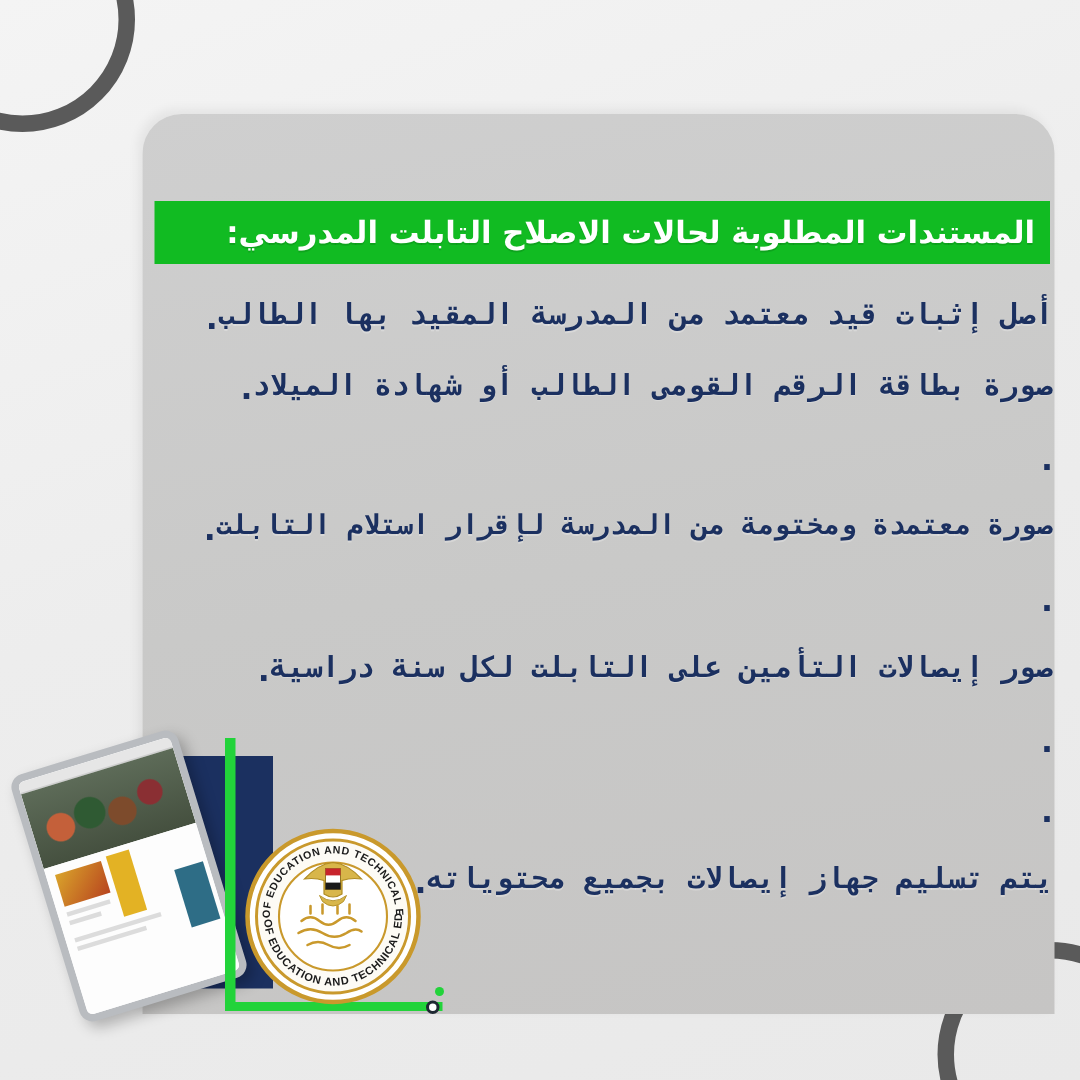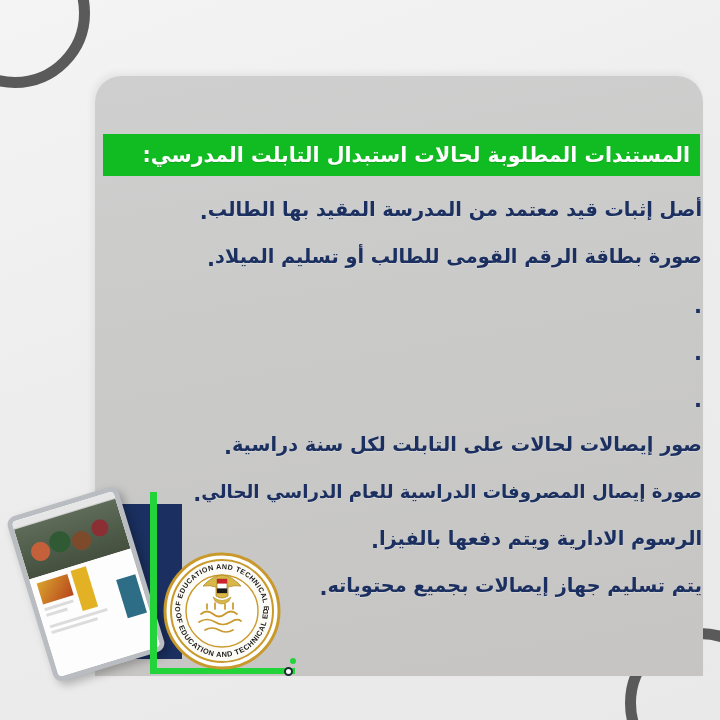--- a/index.html
+++ b/index.html
@@ -104,20 +104,21 @@
     line-height: 1;
     transform: translateY(3px);
   }
   .req-item .req-text {
     color: #1b3060;
     font-size: 19.3px;
     font-weight: bold;
     white-space: nowrap;
     letter-spacing: -0.35px;
     text-shadow: 0 1px 0 rgba(255,255,255,0.25);
+    font-family: Liberation Mono, monospace;
   }
   .req-item.long .req-text { font-size: 18.2px; }
 
   
   .device-wrap {
     position: absolute;
     left: 18px;
     top: 492px;
     width: 170px;
     height: 190px;
@@ -243,51 +244,50 @@
 <body>
 
 <div id="poster">
 
   <div class="ring ring-tl"></div>
   <div class="ring ring-br"></div>
 
   <div class="panel"></div>
 
   <div class="title-bar">
-    <span class="title-text">المستندات المطلوبة لحالات استبدال التابلت المدرسي:</span>
+    <span class="title-text">المستندات المطلوبة لحالات الاصلاح التابلت المدرسي:</span>
   </div>
 
   <ul class="req-list">
     <li class="req-item">
       <span class="req-text">أصل إثبات قيد معتمد من المدرسة المقيد بها الطالب</span>
       <span class="bullet">.</span>
     </li>
     <li class="req-item">
-      <span class="req-text">صورة بطاقة الرقم القومى للطالب أو تسليم الميلاد</span>
+      <span class="req-text">صورة بطاقة الرقم القومى الطالب أو شهادة الميلاد</span>
       <span class="bullet">.</span>
     </li>
     <li class="req-item">
       <span class="bullet">.</span>
     </li>
     <li class="req-item long">
+      <span class="req-text">صورة معتمدة ومختومة من المدرسة لإقرار استلام التابلت</span>
       <span class="bullet">.</span>
     </li>
     <li class="req-item long">
       <span class="bullet">.</span>
     </li>
     <li class="req-item">
-      <span class="req-text">صور إيصالات لحالات على التابلت لكل سنة دراسية</span>
+      <span class="req-text">صور إيصالات التأمين على التابلت لكل سنة دراسية</span>
       <span class="bullet">.</span>
     </li>
     <li class="req-item long">
-      <span class="req-text">صورة إيصال المصروفات الدراسية للعام الدراسي الحالي</span>
-      <span class="bullet">.</span>
-    </li>
-    <li class="req-item">
-      <span class="req-text">الرسوم الادارية ويتم دفعها بالفيزا</span>
+      <span class="bullet">.</span>
+    </li>
+    <li class="req-item">
       <span class="bullet">.</span>
     </li>
     <li class="req-item">
       <span class="req-text">يتم تسليم جهاز إيصالات بجميع محتوياته</span>
       <span class="bullet">.</span>
     </li>
   </ul>
 
   <div class="device-wrap">
     <div class="device-backdrop"></div>

